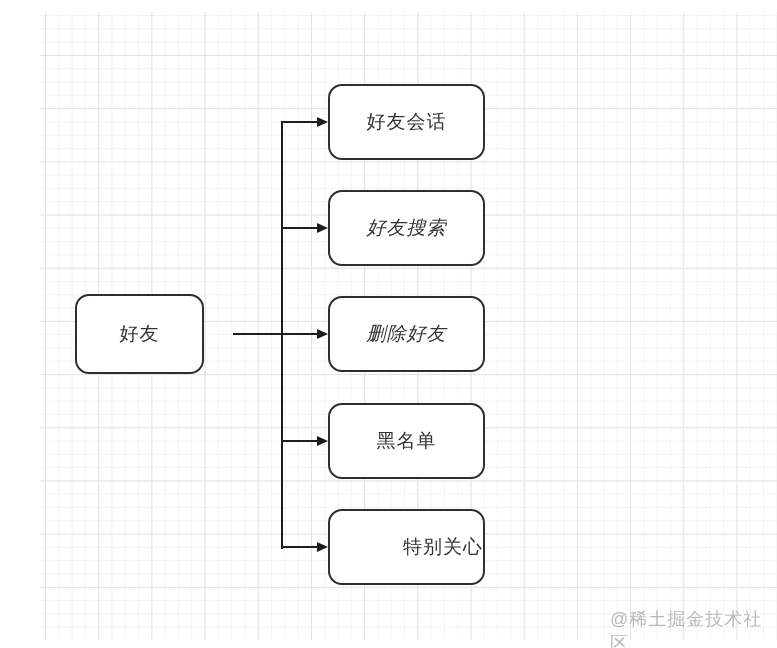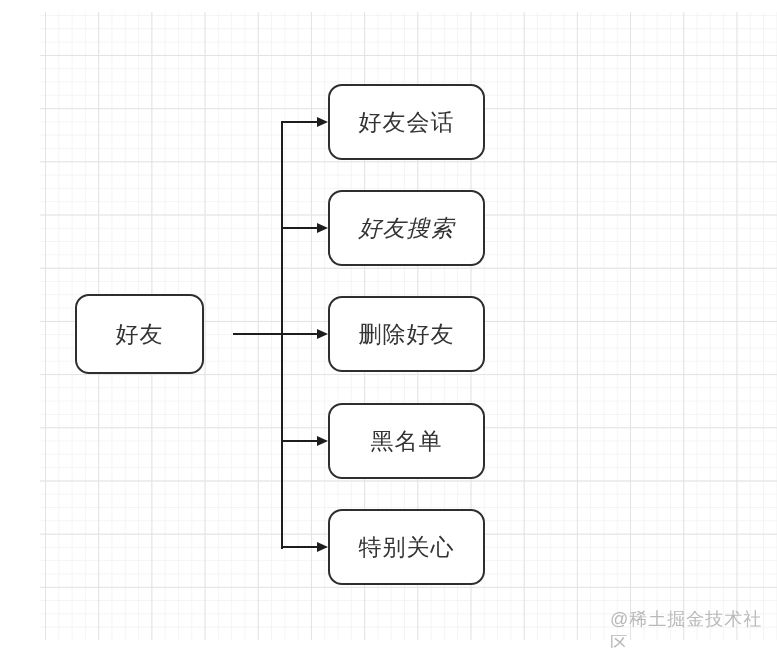--- a/index.html
+++ b/index.html
@@ -32,32 +32,32 @@
   }
   .node {
     position: absolute;
     box-sizing: border-box;
     background: #ffffff;
     border: 2px solid #2e2e2e;
     border-radius: 14px;
     display: flex;
     align-items: center;
     justify-content: center;
-    font-size: 23px;
+    font-size: 19px;
     color: #333333;
     letter-spacing: 1px;
     cursor: default;
   }
   .node-root { left: 75px; top: 294px; width: 129px; height: 80px; }
   .node-child { left: 328px; width: 157px; height: 76px; }
   .child-0 { top: 84px; }
   .child-1 { top: 190px; font-style: italic; }
-  .child-2 { top: 296px; }
+  .child-2 { top: 296px; font-style: italic; }
   .child-3 { top: 403px; }
-  .child-4 { top: 509px; }
+  .child-4 { top: 509px; justify-content: flex-end; }
 
   .edge {
     position: absolute;
     background: #1d1d1d;
   }
   .edge-h { height: 2px; }
   .edge-v { width: 2px; }
   .edge-stem   { left: 233px; top: 333px; width: 49px; }
   .edge-trunk  { left: 281px; top: 121px; height: 428px; }
   .edge-b0 { left: 282px; top: 121px; width: 35px; }

